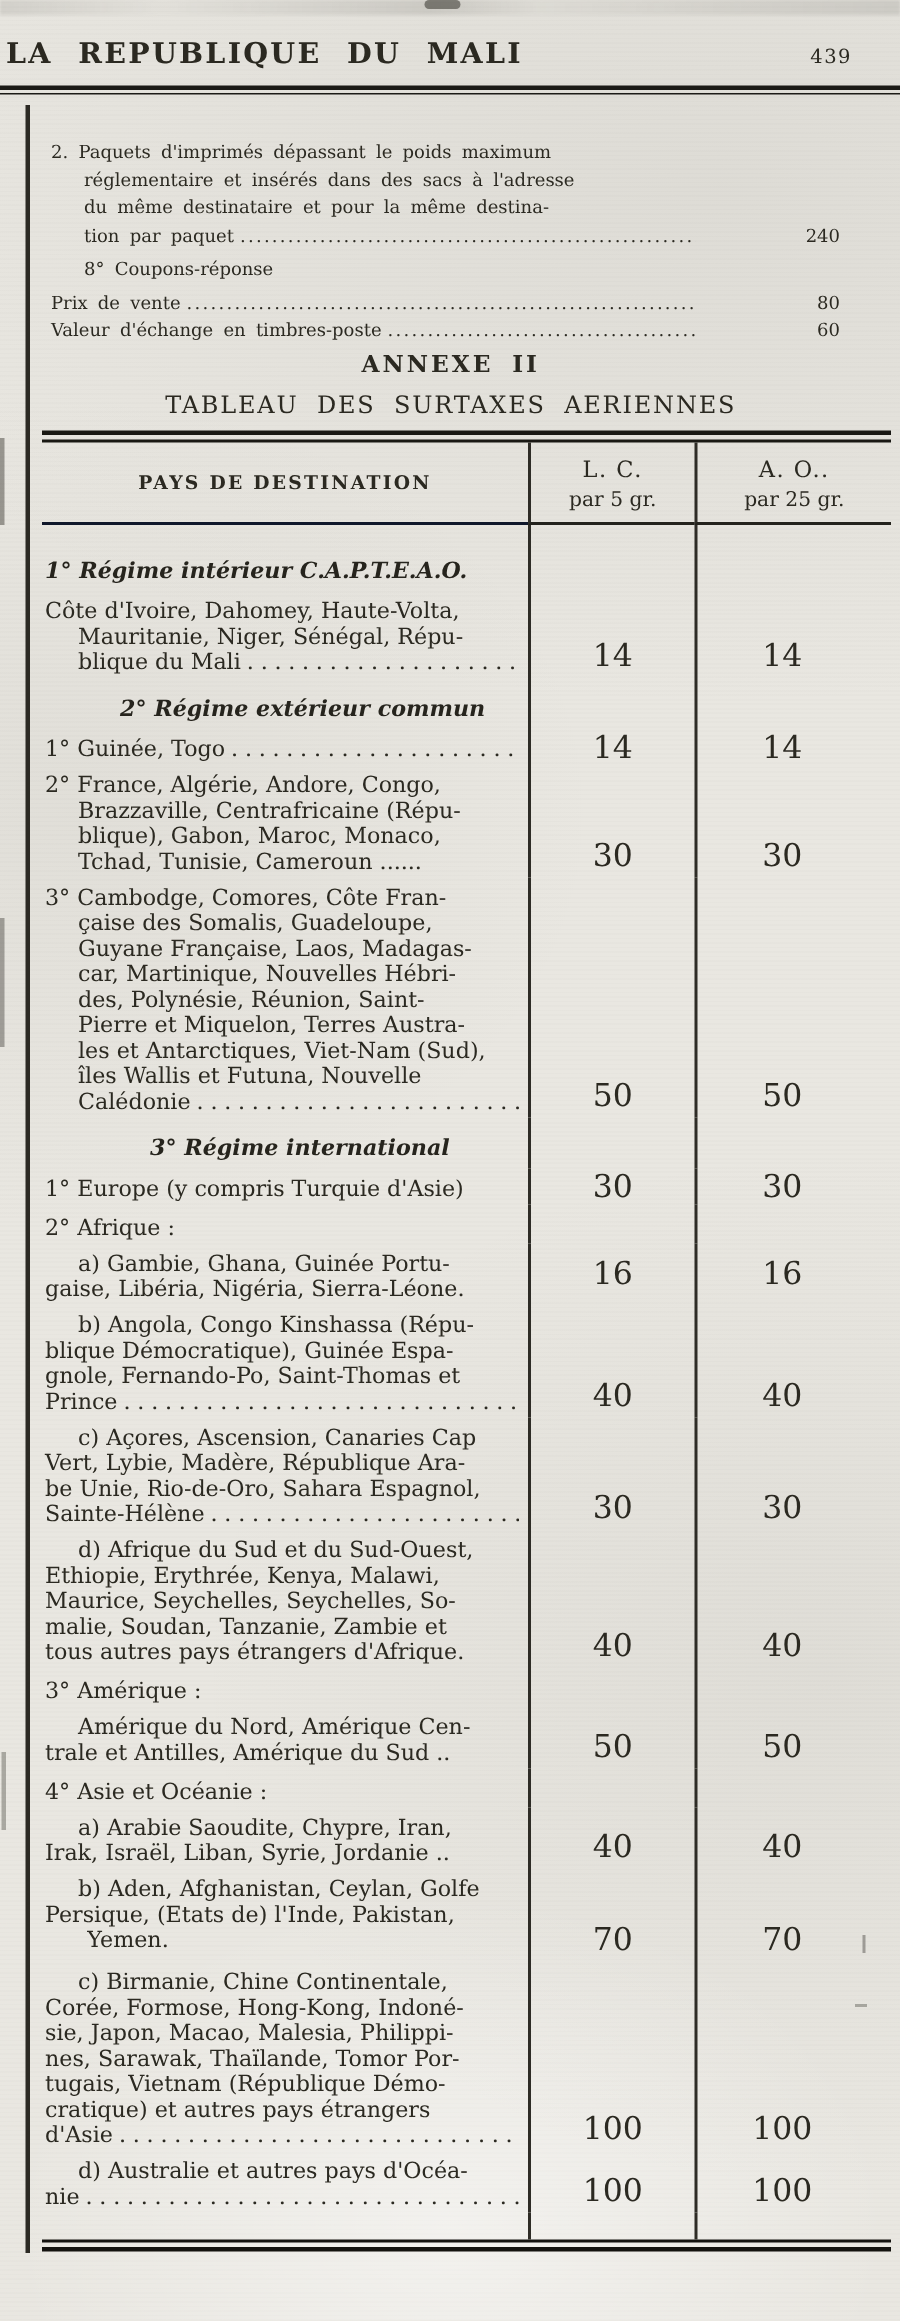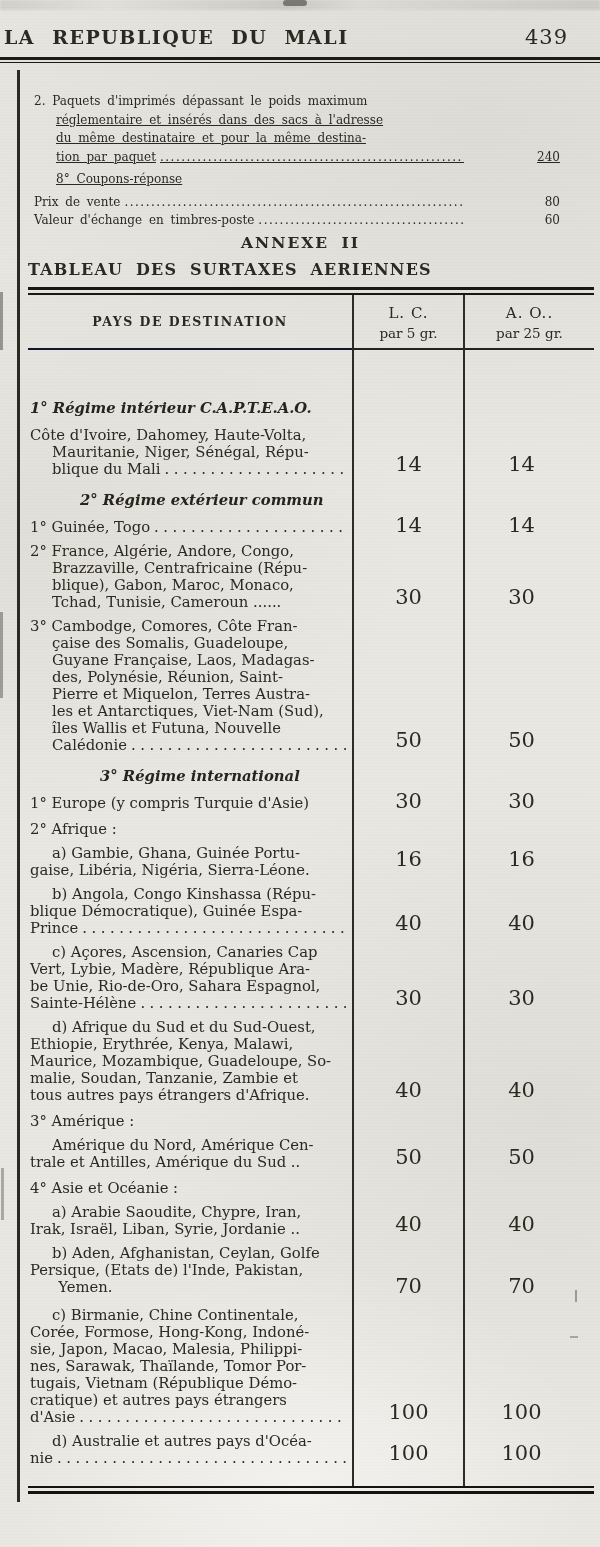--- a/index.html
+++ b/index.html
@@ -12,37 +12,37 @@
       radial-gradient(500px 400px at 8% 35%, rgba(125,122,112,.08), transparent 70%),
       radial-gradient(600px 500px at 92% 72%, rgba(120,118,108,.09), transparent 70%),
       radial-gradient(420px 320px at 50% 96%, rgba(255,255,255,.45), transparent 70%),
       repeating-linear-gradient(0deg, rgba(0,0,0,.012) 0 1px, transparent 1px 3px),
       #e9e7e1;
   }
   .top-edge{position:absolute;top:0;left:0;right:0;height:10px;opacity:.4;filter:blur(1px);
     background:linear-gradient(90deg, rgba(60,58,52,.30), rgba(60,58,52,.05) 18%, rgba(60,58,52,.34) 48%, rgba(60,58,52,.08) 60%, rgba(60,58,52,.22) 82%, rgba(60,58,52,.32));}
   .page-header{position:absolute;top:25px;left:4px;right:32px;display:flex;justify-content:space-between;align-items:baseline;}
   .page-title{font-size:19px;font-weight:bold;letter-spacing:1.5px;word-spacing:9px;}
-  .page-number{font-size:21px;letter-spacing:1px;}
+  .page-number{font-size:13px;letter-spacing:1px;}
   .rule-double-top{position:absolute;top:57px;left:0;width:600px;height:2px;
     border-top:3.5px solid #1c1b17;border-bottom:1.5px solid #1c1b17;}
   .left-rule{position:absolute;left:17px;top:70px;width:2.5px;height:1432px;background:#2c2a24;}
 
   .intro{position:absolute;top:92px;left:34px;right:40px;font-size:12px;line-height:18.5px;word-spacing:3px;}
   .intro-line{display:flex;align-items:baseline;white-space:nowrap;}
-  .intro-line.ind{padding-left:22px;text-decoration:underline;}
+  .intro-line.ind{padding-left:22px;}
   .intro-line.gap{margin-top:4px;}
   .intro-line .txt{white-space:pre;}
   .intro-line .leader{flex:1;overflow:hidden;letter-spacing:1.5px;margin:0 56px 0 4px;}
   .intro-line .value{width:40px;text-align:right;flex:none;}
 
   .annexe-title{position:absolute;top:233px;left:28px;width:545px;text-align:center;
     font-weight:bold;font-size:15.5px;letter-spacing:2px;word-spacing:5px;}
-  .table-title{position:absolute;top:260px;left:28px;width:545px;text-align:left;
-    font-weight:bold;font-size:16px;letter-spacing:1.2px;word-spacing:6px;}
+  .table-title{position:absolute;top:260px;left:28px;width:545px;text-align:center;
+    font-weight:normal;font-size:16px;letter-spacing:1.2px;word-spacing:6px;}
 
   .surtax-table{position:absolute;top:287px;left:28px;width:566px;}
   .table-top-rule{border-top:3.5px solid #191813;height:2.5px;border-bottom:2px solid #191813;}
   .thead,.trow{display:grid;grid-template-columns:324px 111px auto;}
   .th-dest{display:flex;align-items:center;justify-content:center;
     font-size:12.5px;font-weight:bold;letter-spacing:1.5px;border-bottom:2px solid #0f172a;}
   .th-col{border-left:2.5px solid #2e2c26;border-bottom:2px solid #23221c;
     text-align:center;padding:9px 0 7px;}
   .th-line1{font-size:15px;letter-spacing:1px;}
   .th-line2{font-size:13.5px;padding-top:3px;}
@@ -129,21 +129,21 @@
       <div class="th-line1">L. C.</div>
       <div class="th-line2">par 5 gr.</div>
     </div>
     <div class="th-col">
       <div class="th-line1">A. O..</div>
       <div class="th-line2">par 25 gr.</div>
     </div>
   </div>
   <div id="tbody">
       <div class="trow r-heading">
-        <div class="cell-dest" style="padding-left: 2px; padding-top: 22px; margin-top: 27px;">
+        <div class="cell-dest" style="padding-left: 2px; padding-top: 22px;">
           <div class="tline">
             <span class="txt">1° Régime intérieur C.A.P.T.E.A.O.</span>
           </div>
         </div>
         <div class="cell-val lc"></div>
         <div class="cell-val ao"></div>
       </div>
       <div class="trow r-entry v-bottom">
         <div class="cell-dest">
           <div class="tline">
@@ -214,20 +214,23 @@
           <div class="tline">
             <span class="txt">3° Cambodge, Comores, Côte Fran-</span>
           </div>
           <div class="tline ind">
             <span class="txt">çaise des Somalis, Guadeloupe,</span>
           </div>
           <div class="tline ind">
             <span class="txt">Guyane Française, Laos, Madagas-</span>
           </div>
           <div class="tline ind">
+            <span class="txt">car, Martinique, Nouvelles Hébri-</span>
+          </div>
+          <div class="tline ind">
             <span class="txt">des, Polynésie, Réunion, Saint-</span>
           </div>
           <div class="tline ind">
             <span class="txt">Pierre et Miquelon, Terres Austra-</span>
           </div>
           <div class="tline ind">
             <span class="txt">les et Antarctiques, Viet-Nam (Sud),</span>
           </div>
           <div class="tline ind">
             <span class="txt">îles Wallis et Futuna, Nouvelle</span>
@@ -293,20 +296,23 @@
       </div>
       <div class="trow r-entry v-bottom">
         <div class="cell-dest">
           <div class="tline ind">
             <span class="txt">b) Angola, Congo Kinshassa (Répu-</span>
           </div>
           <div class="tline">
             <span class="txt">blique Démocratique), Guinée Espa-</span>
           </div>
           <div class="tline">
+            <span class="txt">gnole, Fernando-Po, Saint-Thomas et</span>
+          </div>
+          <div class="tline">
             <span class="txt">Prince</span>
             <span class="leader">............................................................</span>
           </div>
         </div>
         <div class="cell-val lc">
           <span class="val">40</span>
         </div>
         <div class="cell-val ao">
           <span class="val">40</span>
         </div>
@@ -336,21 +342,21 @@
       </div>
       <div class="trow r-entry v-bottom">
         <div class="cell-dest">
           <div class="tline ind">
             <span class="txt">d) Afrique du Sud et du Sud-Ouest,</span>
           </div>
           <div class="tline">
             <span class="txt">Ethiopie, Erythrée, Kenya, Malawi,</span>
           </div>
           <div class="tline">
-            <span class="txt">Maurice, Mozambique, Guadeloupe, So-</span>
+            <span class="txt">Maurice, Seychelles, Seychelles, So-</span>
           </div>
           <div class="tline">
             <span class="txt">malie, Soudan, Tanzanie, Zambie et</span>
           </div>
           <div class="tline">
             <span class="txt">tous autres pays étrangers d'Afrique.</span>
           </div>
         </div>
         <div class="cell-val lc">
           <span class="val">40</span>

